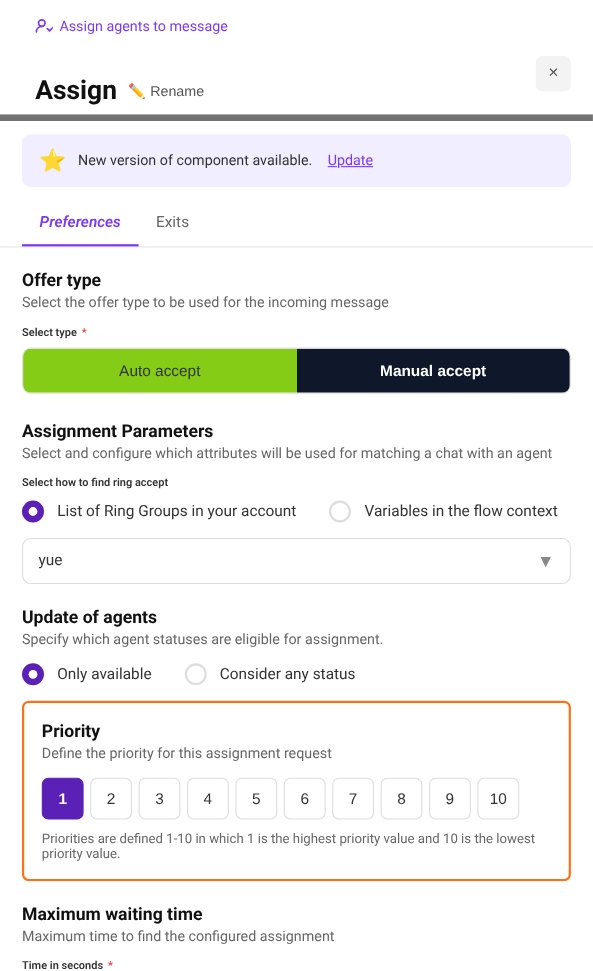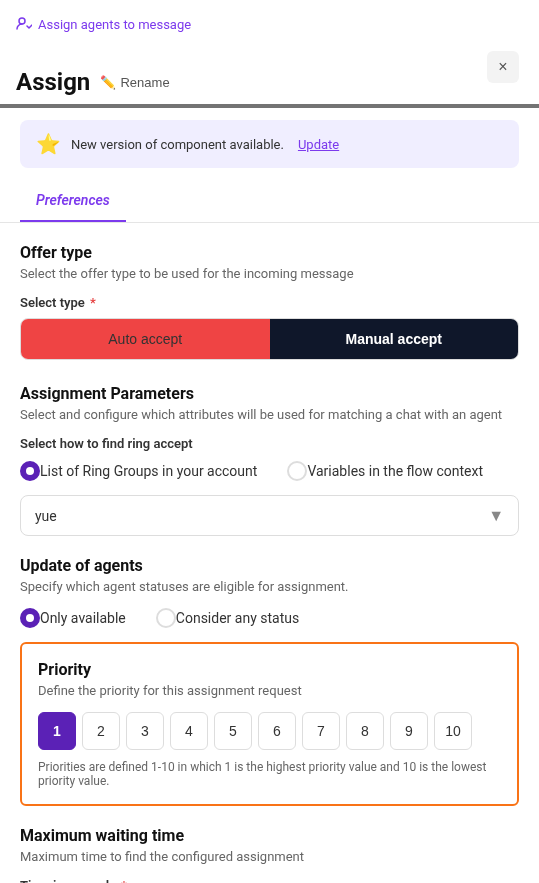--- a/index.html
+++ b/index.html
@@ -5,22 +5,22 @@
     * { box-sizing: border-box; margin: 0; padding: 0; }
     body {
       font-family: -apple-system, BlinkMacSystemFont, 'Segoe UI', Roboto, sans-serif;
       background: #fff;
       width: 539px;
       min-height: 883px;
       color: #333;
       font-size: 14px;
     }
     .header {
-      padding: 16px 20px 8px 16px;
-      border-bottom: 4px solid #737373;
+      padding: 16px 20px 8px 32px;
+      border-bottom: 6px solid #737373;
       position: relative;
     }
     .header-top {
       display: flex;
       align-items: center;
       gap: 6px;
       color: #7c3aed;
       font-size: 13px;
       margin-bottom: 6px;
     }
@@ -108,21 +108,21 @@
       font-weight: 700;
       color: #111;
       margin-bottom: 4px;
     }
     .section-desc {
       font-size: 13px;
       color: #666;
       margin-bottom: 14px;
     }
     .field-label {
-      font-size: 13px;
+      font-size: 10px;
       font-weight: 600;
       color: #333;
       margin-bottom: 8px;
     }
     .required {
       color: #e53e3e;
       margin-left: 2px;
     }
     .toggle-group {
       display: flex;
@@ -131,38 +131,38 @@
       overflow: hidden;
       margin-bottom: 24px;
     }
     .toggle-btn {
       flex: 1;
       padding: 12px;
       text-align: center;
       font-size: 14px;
       cursor: pointer;
       border: none;
-      background: #ef4444;
+      background: #84cc16;
       color: #333;
     }
     .toggle-btn.active {
       background: #0f172a;
       color: #fff;
       font-weight: 600;
     }
     .radio-group {
       display: flex;
       gap: 30px;
       margin-bottom: 14px;
       margin-top: 10px;
     }
     .radio-item {
       display: flex;
       align-items: center;
-      gap: 0;
+      gap: 12px;
       cursor: pointer;
       font-size: 14px;
     }
     .radio-circle {
       width: 20px;
       height: 20px;
       border-radius: 50%;
       border: 2px solid #ddd;
       display: flex;
       align-items: center;
@@ -276,20 +276,23 @@
 
 <div class="update-banner">
   <span class="update-banner-icon star-icon">⭐</span>
   <span>New version of component available.</span>
   <a class="update-link">Update</a>
 </div>
 
 <div class="tabs">
   <div class="tab active">
     <span>Preferences</span>
+  </div>
+  <div class="tab">
+    <span>Exits</span>
   </div>
 </div>
 
 <div class="content">
 
   <div>
     <div class="section-title">Offer type</div>
     <div class="section-desc">Select the offer type to be used for the incoming message</div>
     <div class="field-label">
       <span>Select type</span>

